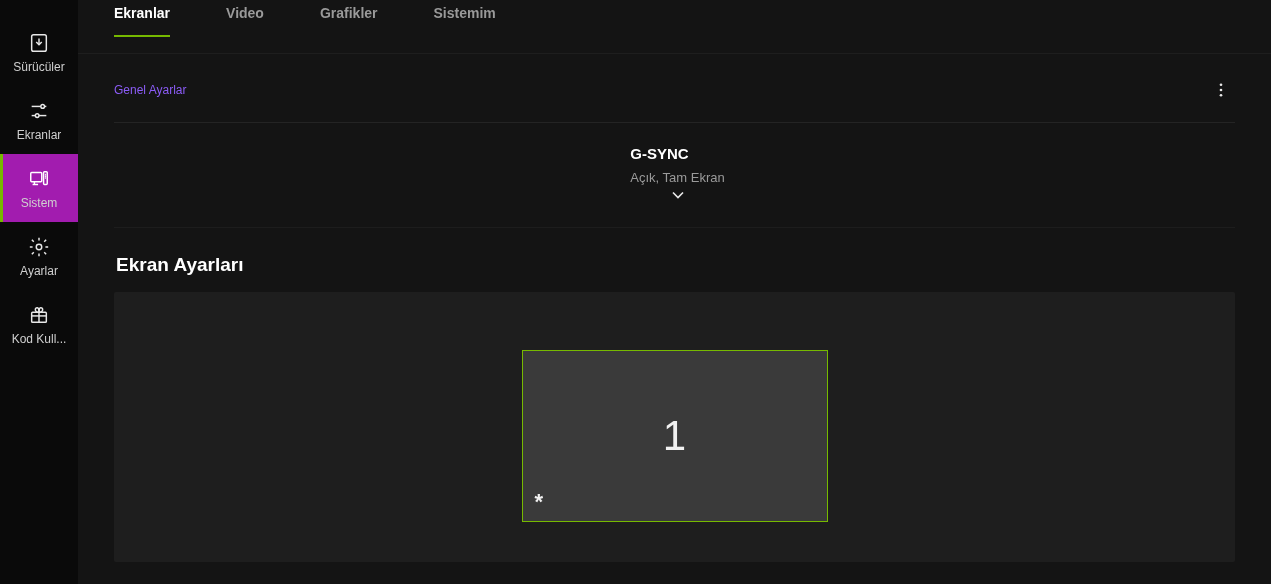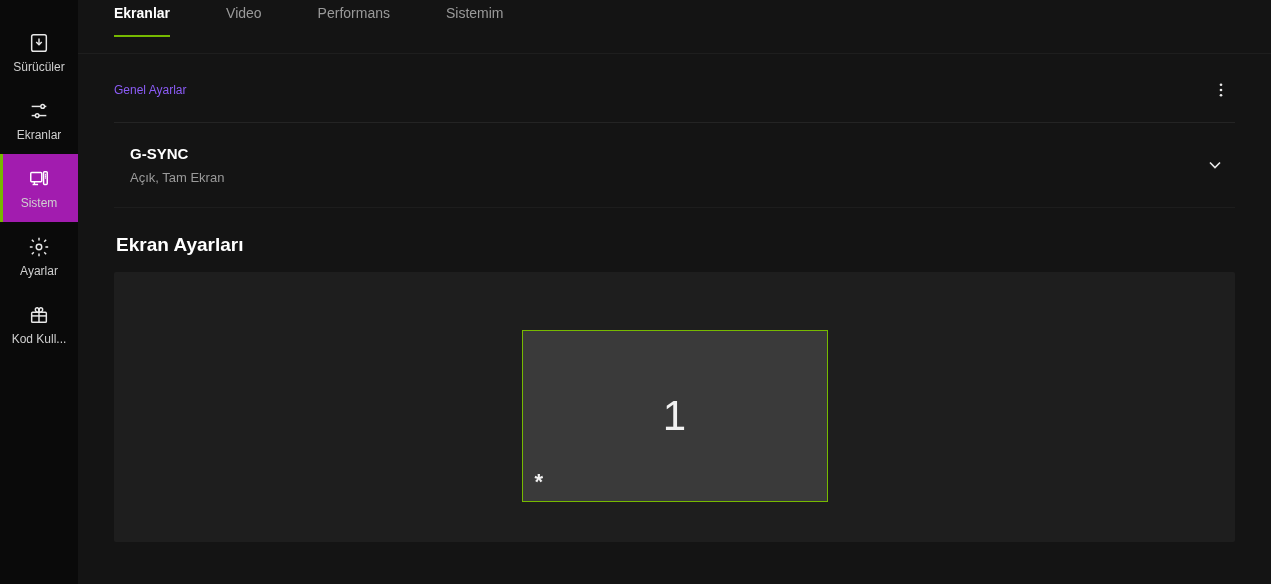--- a/index.html
+++ b/index.html
@@ -12,33 +12,33 @@
   .side-item { width:78px; display:flex; flex-direction:column; align-items:center; justify-content:center; padding:14px 0 12px 0; cursor:pointer; color:#cfcfcf; position:relative; }
   .side-item.active { background:#a21caf; }
   .side-item.active::before { content:""; position:absolute; left:0; top:0; bottom:0; width:3px; background:#76b900; }
   .side-item .side-label { font-size:12px; margin-top:6px; white-space:nowrap; max-width:68px; overflow:hidden; text-overflow:ellipsis; text-align:center; }
   .side-icon { width:22px; height:22px; display:flex; align-items:center; justify-content:center; }
 
   
   .main { flex:1; background:#141414; display:flex; flex-direction:column; }
 
   .tabs { display:flex; gap:56px; padding:16px 36px; height:54px; align-items:flex-end; border-bottom:1px solid #1e1e1e; }
-  .tab { color:#9a9a9a; font-size:14px; padding-bottom:14px; cursor:pointer; border-bottom:2px solid transparent; font-weight:400; }
+  .tab { color:#9a9a9a; font-size:14px; padding-bottom:14px; cursor:pointer; border-bottom:2px solid transparent; font-weight:700; }
   .tab.active { color:#ffffff; font-weight:700; border-bottom:2px solid #76b900; }
 
   .content { padding:22px 36px 20px 36px; }
 
   .section-header { display:flex; align-items:center; justify-content:space-between; }
   .section-title { font-size:12px; font-weight:400; color:#8b5cf6; }
 
   .icon-btn { width:28px; height:28px; display:flex; align-items:center; justify-content:center; cursor:pointer; color:#e0e0e0; }
 
   .divider { height:1px; background:rgba(255,255,255,0.07); margin-top:18px; }
 
-  .row-item { display:flex; align-items:center; justify-content:space-between; padding:22px 10px 22px 16px; cursor:pointer; border-bottom:1px solid rgba(255,255,255,0.04); }
+  .row-item { display:flex; align-items:center; justify-content:space-between; padding:22px 10px 22px 16px; cursor:pointer; border-bottom:1px solid rgba(255,255,255,0.04);flex-direction:column; }
   .row-left {}
   .row-title { font-size:15px; font-weight:700; color:#ffffff; }
   .row-sub { font-size:13px; color:#9a9a9a; margin-top:8px; }
 
   .section-title-2 { font-size:19px; font-weight:600; color:#ffffff; margin:26px 0 16px 2px; }
 
   .panel { background:#1e1e1e; border-radius:2px; padding:18px 20px 40px 20px; }
   .panel-header { display:flex; align-items:center; justify-content:space-between; }
   .panel-title { font-size:14px; font-weight:700; color:#ffffff; }
 
@@ -117,21 +117,21 @@
       <span class="side-label">Kod Kull...</span>
     </div>
 
   </div>
 
   <div class="main">
 
     <div class="tabs">
       <div class="tab active">Ekranlar</div>
       <div class="tab">Video</div>
-      <div class="tab">Performans</div>
+      <div class="tab">Grafikler</div>
       <div class="tab">Sistemim</div>
     </div>
 
     <div class="content">
 
       <div class="section-header">
         <div class="section-title">Genel Ayarlar</div>
         <div class="icon-btn">
           <span>
             <svg width="18" height="18" viewBox="0 0 24 24" fill="#e8e8e8">

